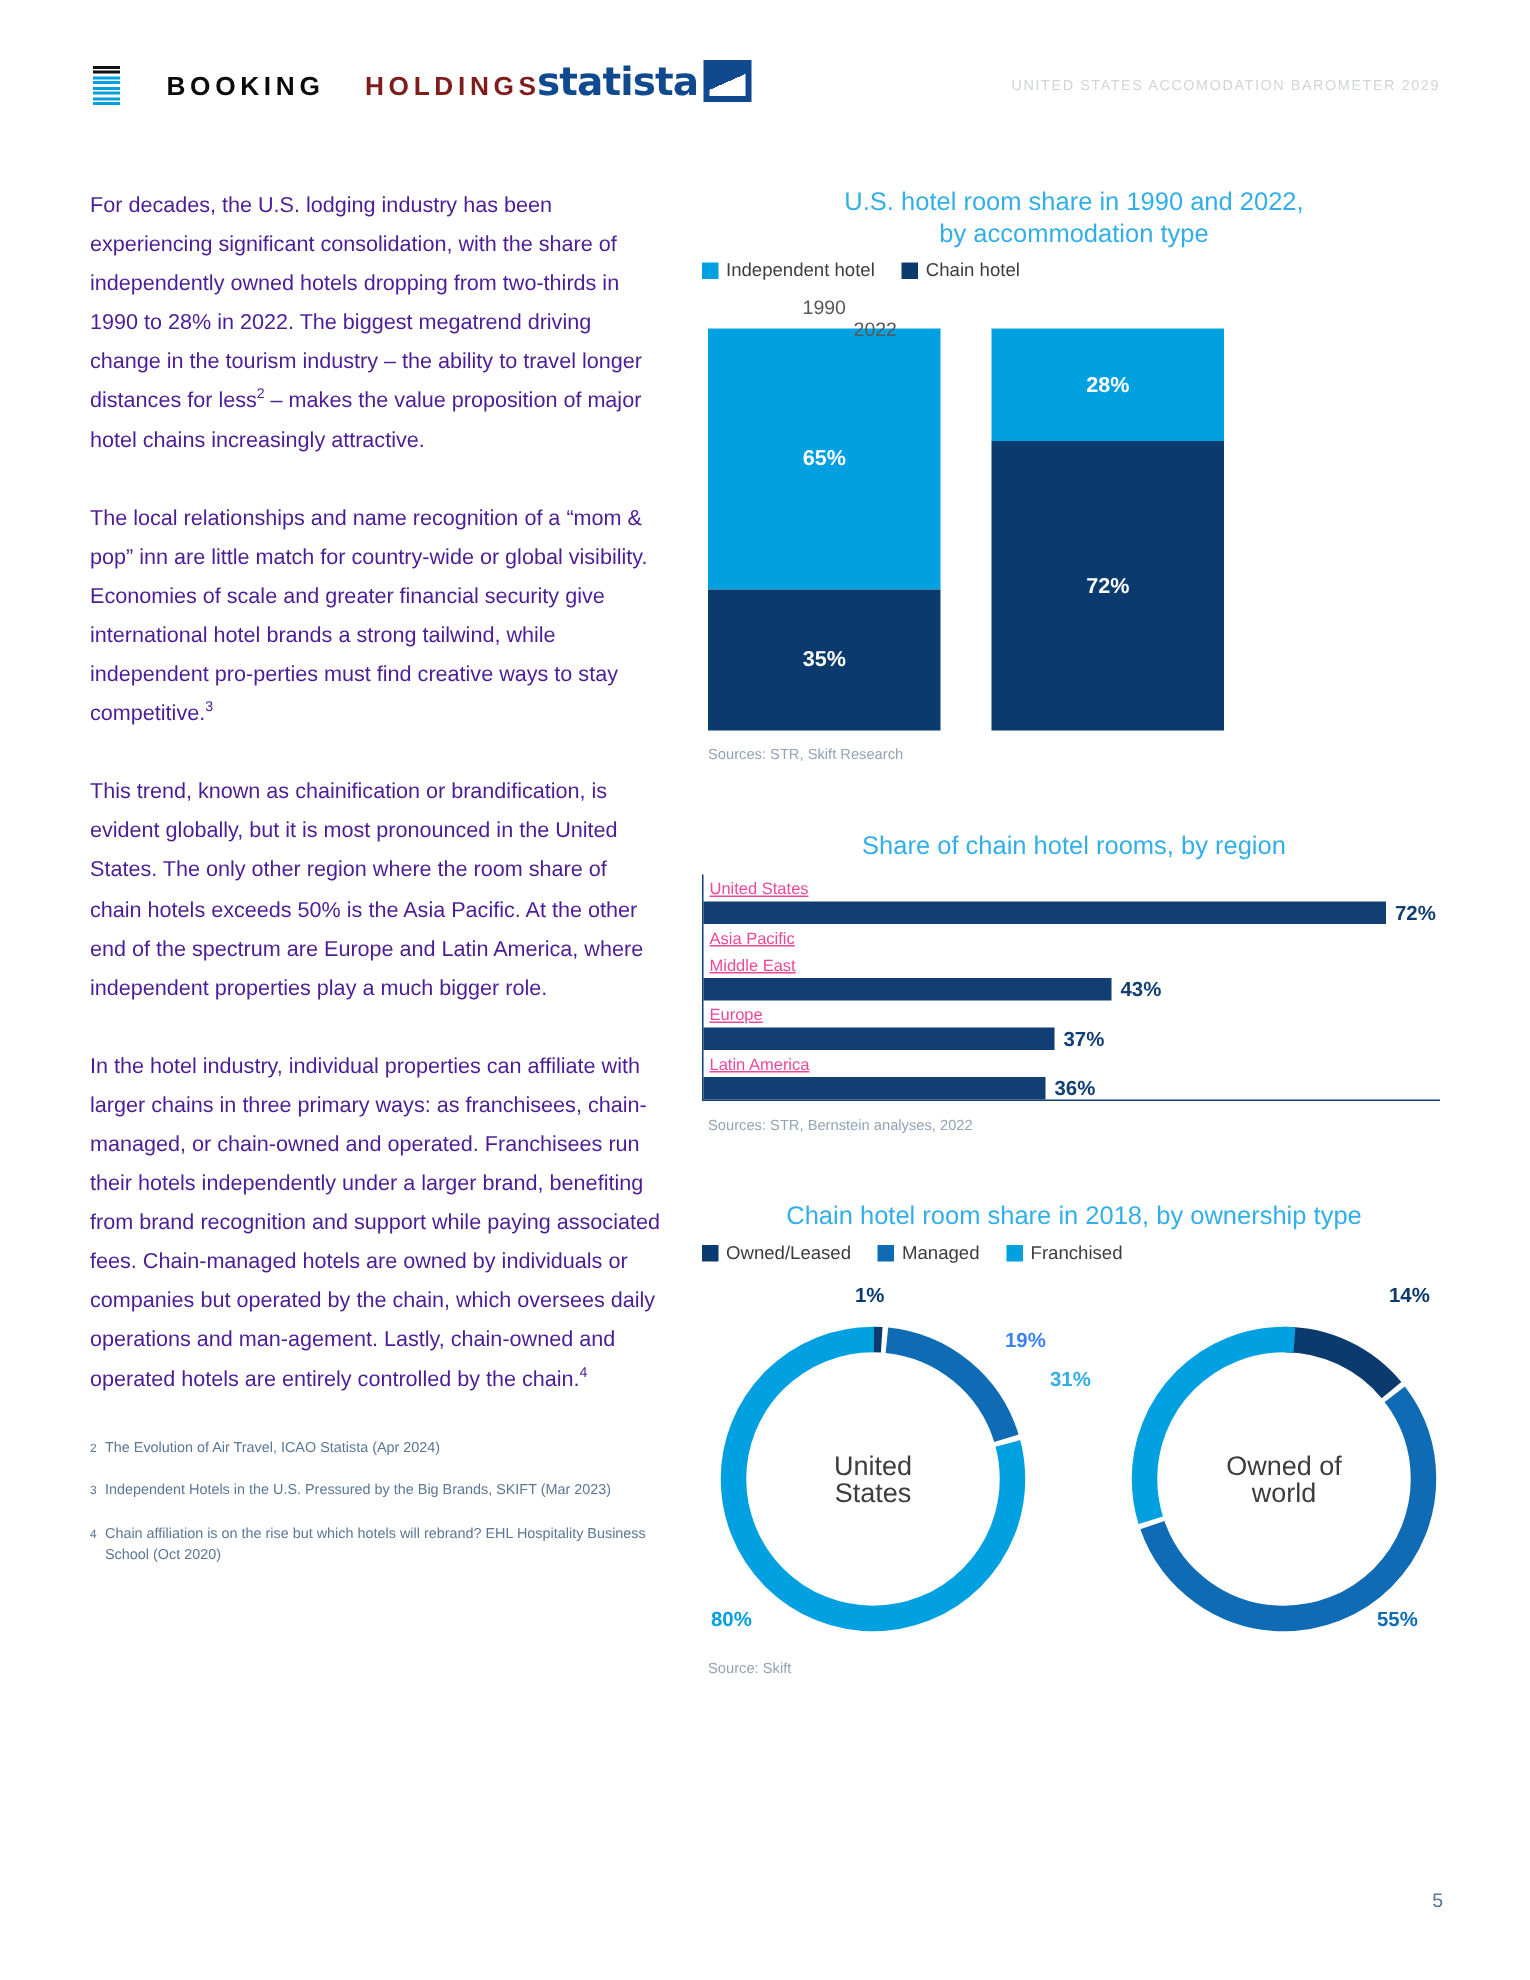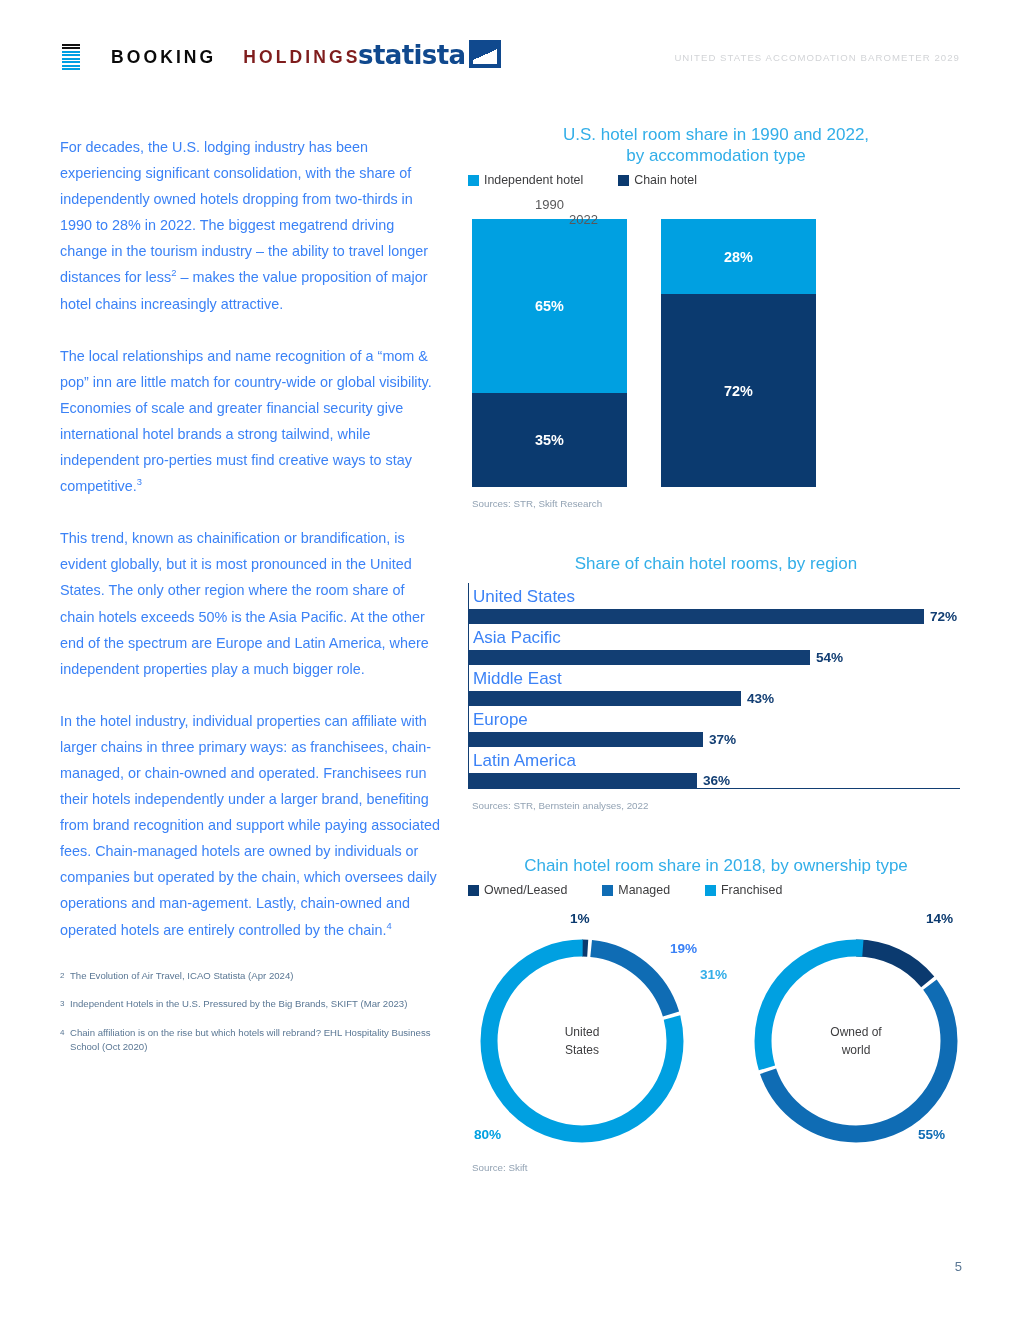--- a/index.html
+++ b/index.html
@@ -60,22 +60,22 @@
     position: absolute; right: 60px; top: 52px;
     font-size: 9.6px; letter-spacing: 1.05px;
     color: #d2d4d7; font-weight: 400; white-space: nowrap;
   }
 
   
   #left-col {
     position: absolute; left: 60px; top: 124px; width: 380px;
   }
   .body-para {
-    font-size: 14.4px; line-height: 26.1px; color: #3b82f6;
-    margin: 10px 0 26px 0; font-weight: 400;
+    font-size: 14.4px; line-height: 26.1px; color: #4c1d95;
+    margin: 0 0 26px 0; font-weight: 400;
   }
   .body-para sup { font-size: 9.4px; line-height: 0; }
 
   #footnotes { margin-top: 8px; }
   .footnote {
     font-size: 9.6px; line-height: 14.6px; color: #5a7794;
     margin: 0 0 14px 0; padding-left: 10px; position: relative;
   }
   .footnote .fn-mark {
     position: absolute; left: 0; top: 0; font-size: 8px;
@@ -83,21 +83,21 @@
 
   
   #right-col {
     position: absolute; left: 468px; top: 124px; width: 496px;
   }
   .chart-title {
     color: #32AEE8; font-size: 17px; line-height: 21px;
     font-weight: 400; margin: 0; text-align: center;
   }
   .legend-row {
-    display: flex; align-items: center; gap: 35px;
+    display: flex; align-items: center; gap: 18px;
     margin-top: 7px;
   }
   .legend-item { display: flex; align-items: center; gap: 5px; }
   .legend-swatch { width: 11px; height: 11px; display: block; }
   .legend-text { font-size: 12.4px; color: #3d3d3f; }
   .source-note {
     font-size: 9.8px; color: #93a3b4; margin: 11px 0 0 4px;
   }
 
   
@@ -124,42 +124,42 @@
 
   
   #chart2 { margin-top: 44px; }
   #chart2-plot {
     margin-top: 9px; border-left: 1.6px solid #123E73;
     border-bottom: 1.6px solid #123E73;
     padding-left: 0; width: 492px;
   }
   .hbar-group { position: relative; }
   .hbar-label {
-    font-size: 17px; color: #3b82f6; padding: 4px 0 2px 4px;
+    font-size: 11px; color: #ec4899; padding: 4px 0 2px 4px; text-decoration: underline;
   }
   .hbar-line { display: flex; align-items: center; }
   .hbar {
     height: 15px; background: #123E73;
   }
   .hbar-value {
     font-size: 13.6px; font-weight: 700; color: #123E73;
     margin-left: 6px; white-space: nowrap;
   }
 
   
   #chart3 { margin-top: 44px; }
   #donut-row {
     display: flex; gap: 58px; margin-top: 18px; padding-left: 6px;
   }
   .donut-wrap { position: relative; width: 216px; height: 236px; }
   .donut-svg { position: absolute; left: 0; top: 18px; }
   .donut-center {
     position: absolute; left: 0; top: 18px; width: 216px; height: 216px;
     display: flex; flex-direction: column; align-items: center;
-    justify-content: center; font-size: 12px; color: #3d3d3f;
+    justify-content: center; font-size: 18px; color: #3d3d3f;
     line-height: 18px; text-align: right;
   }
   .donut-cb { font-size: 13.6px; font-weight: 700; position: absolute; }
 
   #page-number {
     position: absolute; right: 58px; bottom: 46px;
     font-size: 13px; color: #5a7794;
   }
 </style>
 </head>
@@ -258,24 +258,20 @@
       <div class="hbar-group">
         <div class="hbar-label">United States</div>
         <div class="hbar-line">
           <div class="hbar" style="width:455px"></div>
           <div class="hbar-value">72%</div>
         </div>
       </div>
 
       <div class="hbar-group">
         <div class="hbar-label">Asia Pacific</div>
-        <div class="hbar-line">
-          <div class="hbar" style="width:341px"></div>
-          <div class="hbar-value">54%</div>
-        </div>
       </div>
 
       <div class="hbar-group">
         <div class="hbar-label">Middle East</div>
         <div class="hbar-line">
           <div class="hbar" style="width:272px"></div>
           <div class="hbar-value">43%</div>
         </div>
       </div>
 

